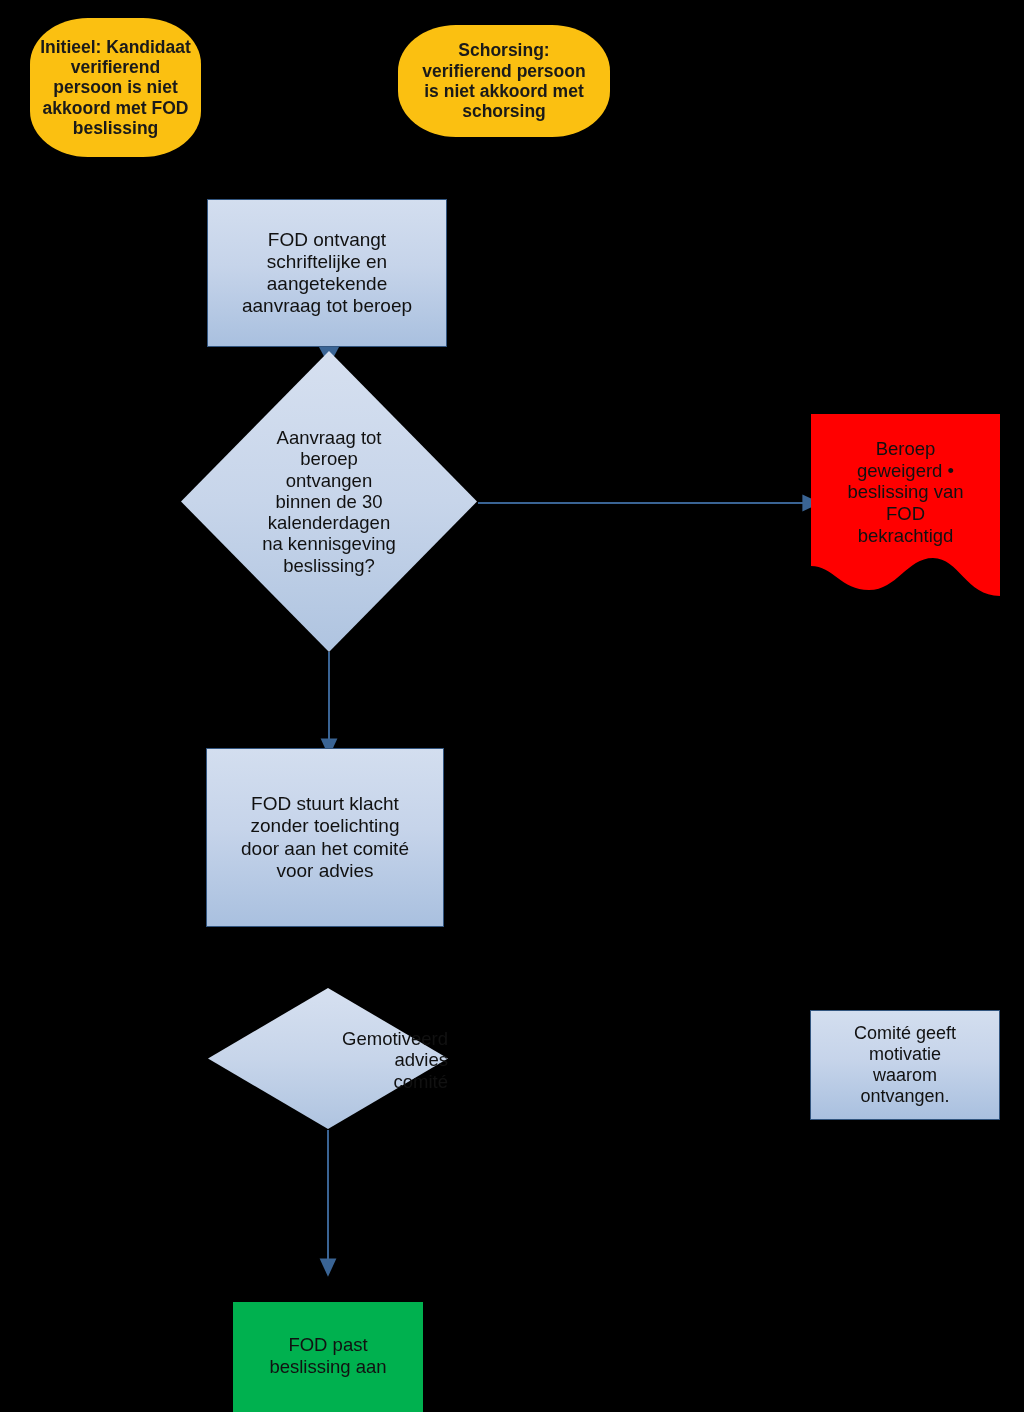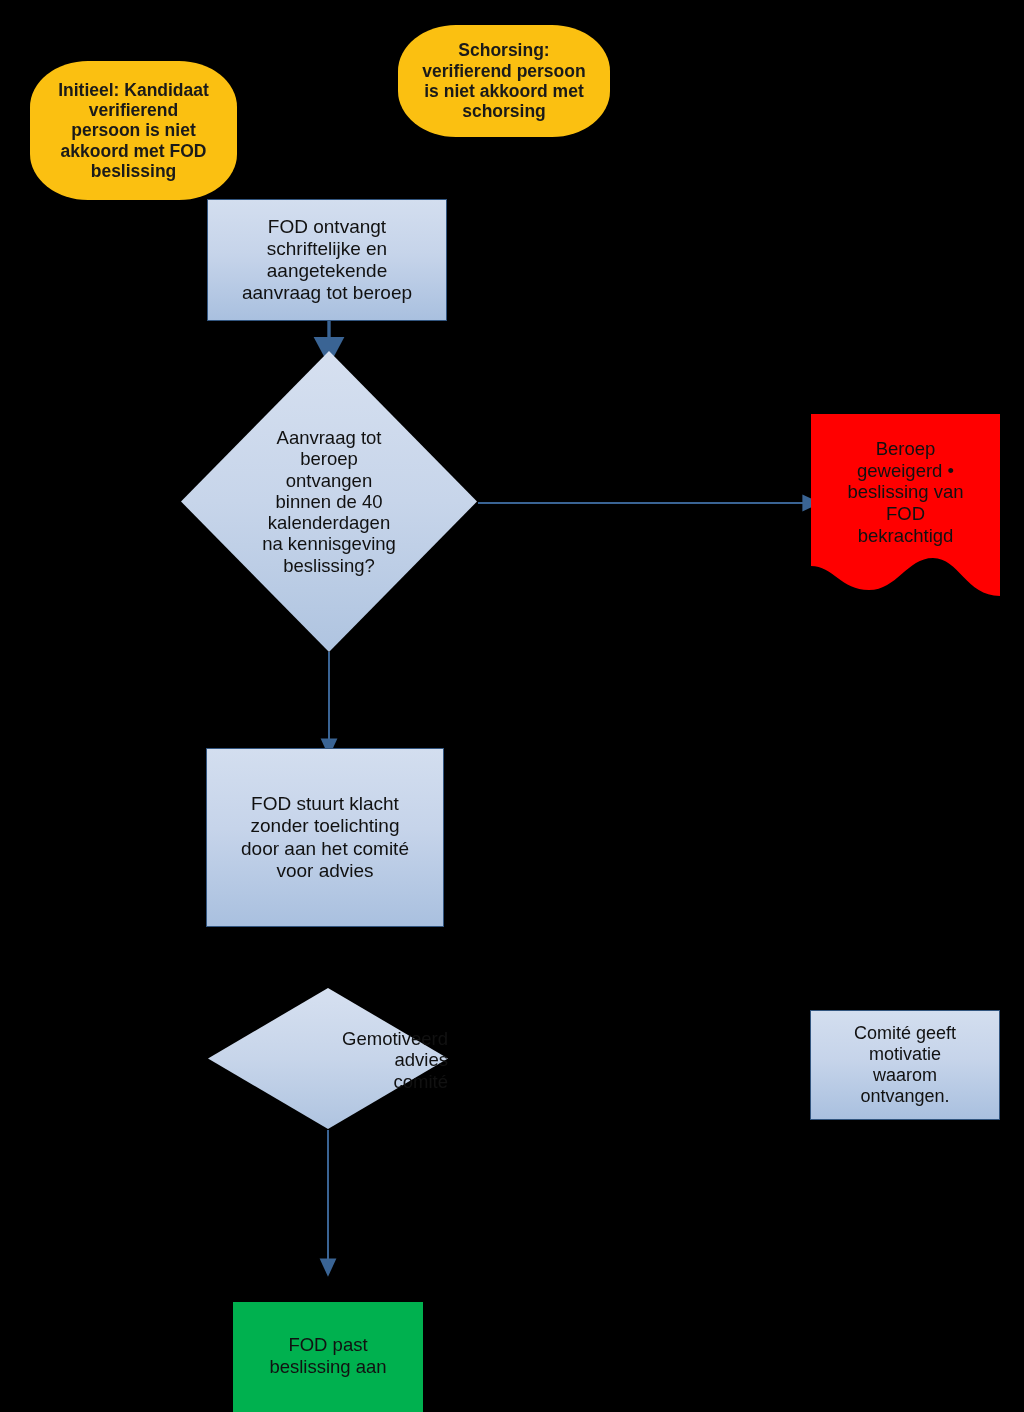--- a/index.html
+++ b/index.html
@@ -116,57 +116,57 @@
 
     <line x1="329" y1="320" x2="329" y2="344" stroke="#3A6494" stroke-width="3.4" marker-end="url(#arrowBig)"></line>
 
     <line x1="478" y1="503" x2="806" y2="503" stroke="#3A6494" stroke-width="2" marker-end="url(#arrowThin)"></line>
 
     <line x1="329" y1="652" x2="329" y2="742" stroke="#3A6494" stroke-width="2" marker-end="url(#arrowThin)"></line>
 
     <line x1="328" y1="1130" x2="328" y2="1262" stroke="#3A6494" stroke-width="2" marker-end="url(#arrowThin)"></line>
   </svg>
 
-  <div class="node terminator" style="left:30px; top:18px; width:207px; height:139px;margin-top:43px;">
+  <div class="node terminator" style="left:30px; top:18px; width:171px; height:139px;">
     <span class="label">Initieel: Kandidaat
 verifierend
 persoon is niet
 akkoord met FOD
 beslissing</span>
   </div>
 
   <div class="node terminator" style="left:398px; top:25px; width:212px; height:112px;">
     <span class="label">Schorsing:
 verifierend persoon
 is niet akkoord met
 schorsing</span>
   </div>
 
-  <div class="node process" style="left:207px; top:199px; width:240px; height:122px;">
+  <div class="node process" style="left:207px; top:199px; width:240px; height:148px;">
     <span class="label">FOD ontvangt
 schriftelijke en
 aangetekende
 aanvraag tot beroep</span>
   </div>
 
   <div class="diamond-wrap" style="left:181px; top:351px; width:296px; height:301px;">
     <svg width="296" height="301" viewBox="0 0 296 301">
       <defs>
         <linearGradient id="dgrad1" x1="0" y1="0" x2="0" y2="1">
           <stop offset="0%" stop-color="#D6E0F0"></stop>
           <stop offset="50%" stop-color="#C7D5EA"></stop>
           <stop offset="100%" stop-color="#AFC4E0"></stop>
         </linearGradient>
       </defs>
       <polygon points="148,0 296,150.5 148,301 0,150.5" fill="url(#dgrad1)"></polygon>
     </svg>
     <div class="label" style="top:76px;">Aanvraag tot
 beroep
 ontvangen
-binnen de 40
+binnen de 30
 kalenderdagen
 na kennisgeving
 beslissing?</div>
   </div>
 
   <div class="wave-wrap" style="left:811px; top:414px; width:189px; height:182px;">
     <svg width="189" height="182" viewBox="0 0 189 182">
       <path d="M0,0 L189,0 L189,182 C155,182 148,144 122,144 C96,144 86,176 58,176 C30,176 22,152 0,152 Z" fill="#FF0000"></path>
     </svg>
     <div class="label" style="top:24px;">Beroep

